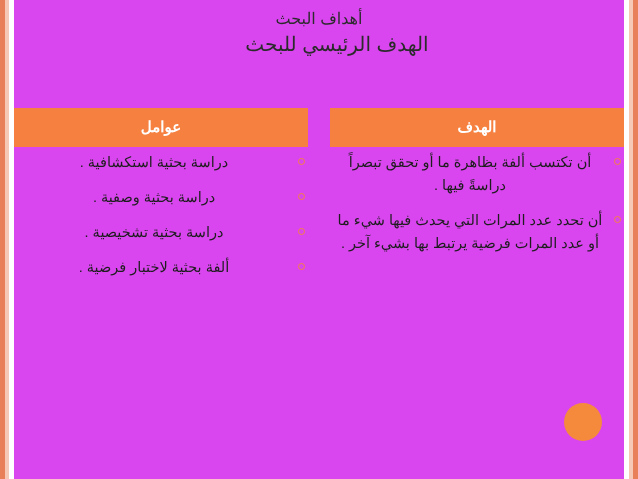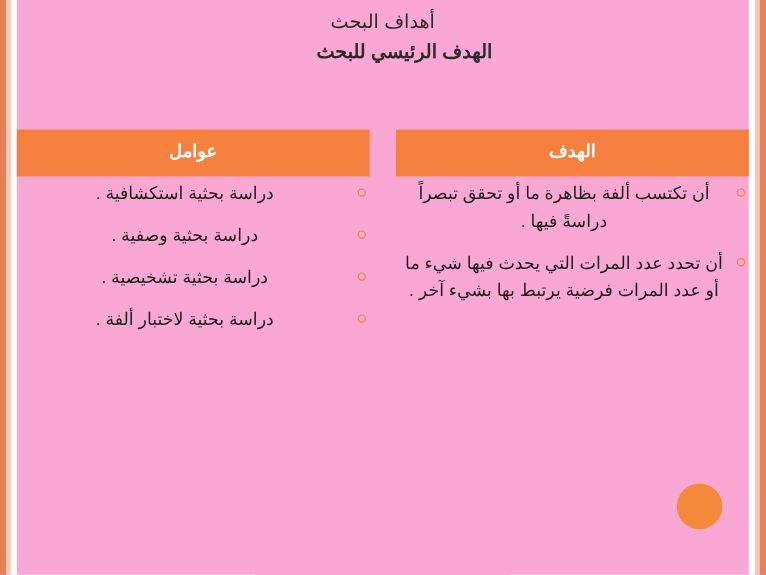--- a/index.html
+++ b/index.html
@@ -10,21 +10,21 @@
     width: 638px;
     height: 479px;
     background: #ffffff;
     font-family: "Liberation Sans", sans-serif;
     overflow: hidden;
   }
   .slide {
     position: relative;
     width: 638px;
     height: 479px;
-    background: #f9a8d4;
+    background: #d946ef;
     box-sizing: border-box;
   }
   
   .band {
     position: absolute;
     top: 0;
     bottom: 0;
     width: 5px;
   }
   .band-left  { left: 0;  background: #e8805a; }
@@ -42,23 +42,23 @@
     text-align: center;
   }
   .title-main {
     font-size: 16px;
     color: #2b2b2b;
     font-weight: normal;
     line-height: 22px;
     letter-spacing: 0.3px;
   }
   .title-sub {
-    font-size: 16px;
+    font-size: 20px;
     color: #2b2b2b;
-    font-weight: bold;
+    font-weight: normal;
     line-height: 24px;
     margin-top: 2px;
     margin-left: 36px;
   }
 
   .columns {
     position: absolute;
     top: 108px;
     left: 14px;
     right: 14px;
@@ -178,21 +178,21 @@
           <li>
             <span class="bullet-mark"><span class="ring"></span></span>
             <span class="bullet-text">دراسة بحثية وصفية .</span>
           </li>
           <li>
             <span class="bullet-mark"><span class="ring"></span></span>
             <span class="bullet-text">دراسة بحثية تشخيصية .</span>
           </li>
           <li>
             <span class="bullet-mark"><span class="ring"></span></span>
-            <span class="bullet-text">دراسة بحثية لاختبار ألفة .</span>
+            <span class="bullet-text">ألفة بحثية لاختبار فرضية .</span>
           </li>
         </ul>
       </div>
     </div>
 
   </div>
 
   <div class="corner-dot"></div>
 
 </div>

